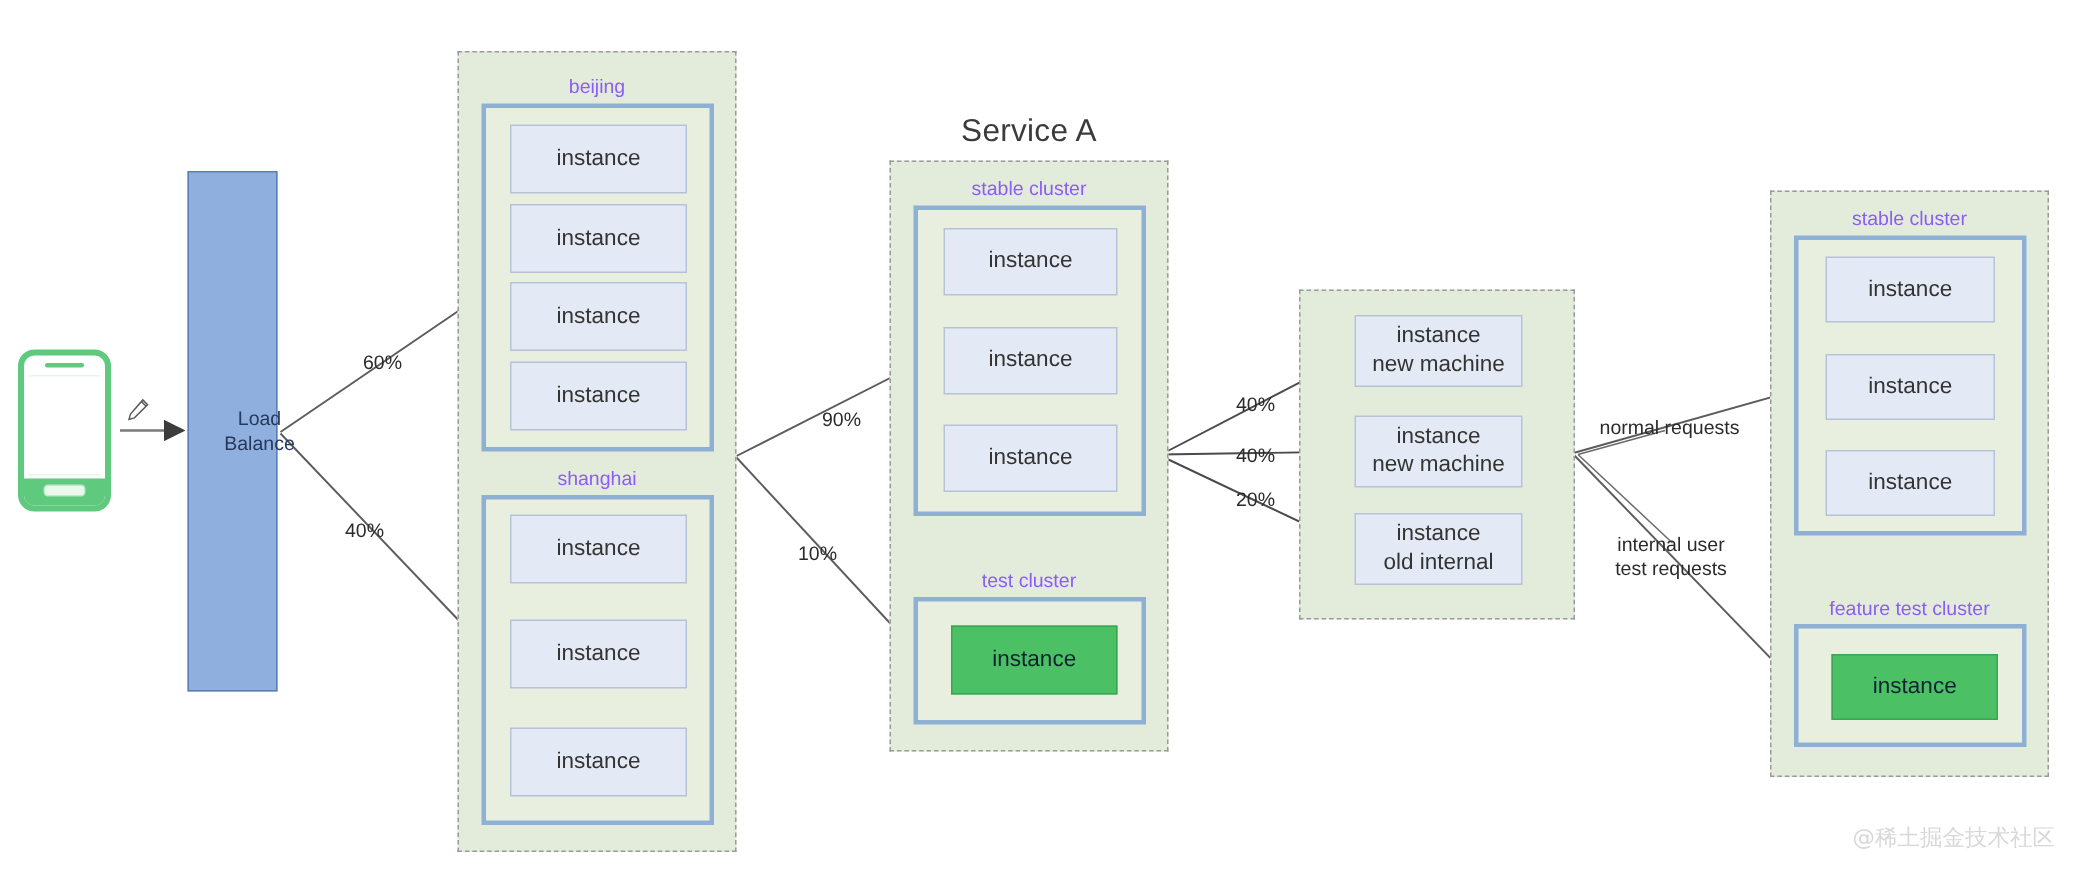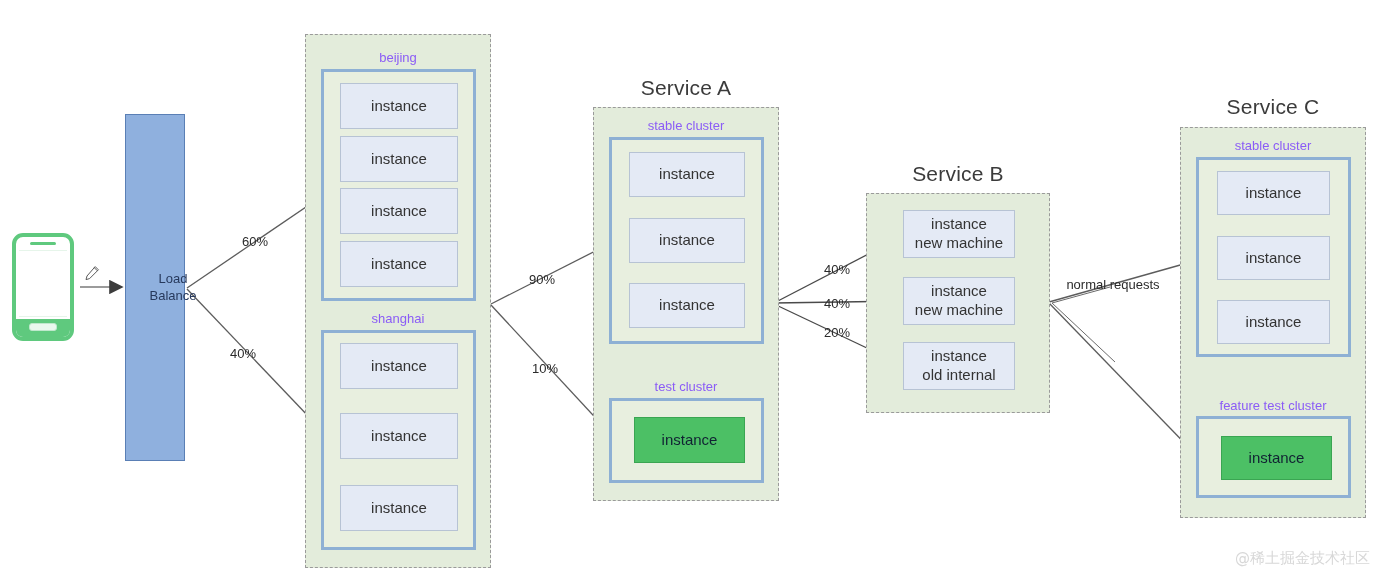--- a/index.html
+++ b/index.html
@@ -165,38 +165,36 @@
   <div class="inst" style="left:629px;top:283px;width:116px;height:45px;">
     <span>instance</span>
   </div>
 
   <div class="cluster-label" style="left:593px;top:379px;width:186px;">test cluster</div>
   <div class="cluster-box" style="left:609px;top:398px;width:155px;height:85px;"></div>
   <div class="inst green" style="left:634px;top:417px;width:111px;height:46px;">
     <span>instance</span>
   </div>
 
-  <div class="grp-title" style="left:866px;top:162px;width:184px;">Service B</div>
 
   <div class="dashed-zone" style="left:866px;top:193px;width:184px;height:220px;"></div>
 
   <div class="inst" style="left:903px;top:210px;width:112px;height:48px;">
     <span class="l2">instance</span>
     <span class="l2">new machine</span>
   </div>
   <div class="inst" style="left:903px;top:277px;width:112px;height:48px;">
     <span class="l2">instance</span>
     <span class="l2">new machine</span>
   </div>
   <div class="inst" style="left:903px;top:342px;width:112px;height:48px;">
     <span class="l2">instance</span>
     <span class="l2">old internal</span>
   </div>
 
-  <div class="grp-title" style="left:1180px;top:95px;width:186px;">Service C</div>
 
   <div class="dashed-zone" style="left:1180px;top:127px;width:186px;height:391px;"></div>
 
   <div class="cluster-label" style="left:1180px;top:138px;width:186px;">stable cluster</div>
   <div class="cluster-box" style="left:1196px;top:157px;width:155px;height:200px;"></div>
   <div class="inst" style="left:1217px;top:171px;width:113px;height:44px;">
     <span>instance</span>
   </div>
   <div class="inst" style="left:1217px;top:236px;width:113px;height:44px;">
     <span>instance</span>
@@ -207,24 +205,28 @@
 
   <div class="cluster-label" style="left:1180px;top:398px;width:186px;">feature test cluster</div>
   <div class="cluster-box" style="left:1196px;top:416px;width:155px;height:82px;"></div>
   <div class="inst green" style="left:1221px;top:436px;width:111px;height:44px;">
     <span>instance</span>
   </div>
 
   <div class="edge-label" style="left:222px;top:234px;width:42px;margin-left:12px;">60%</div>
   <div class="edge-label" style="left:222px;top:346px;width:42px;">40%</div>
 
-  <div class="edge-label" style="left:521px;top:272px;width:42px;text-align:center;">90%</div>
+  <div class="edge-label" style="left:540px;top:272px;width:42px;text-align:center;">90%</div>
   <div class="edge-label" style="left:524px;top:361px;width:42px;">10%</div>
 
   <div class="edge-label" style="left:817px;top:262px;width:40px;">40%</div>
   <div class="edge-label" style="left:817px;top:296px;width:40px;">40%</div>
   <div class="edge-label" style="left:817px;top:325px;width:40px;">20%</div>
 
   <div class="edge-label" style="left:1058px;top:277px;width:110px;">normal requests</div>
+  <div class="edge-label two" style="left:1062px;top:355px;width:104px;">
+    <div>internal user</div>
+    <div>test requests</div>
+  </div>
 
   <div class="watermark" style="left:1235px;top:549px;">@稀土掘金技术社区</div>
 
 </div>
 
 </body></html>

